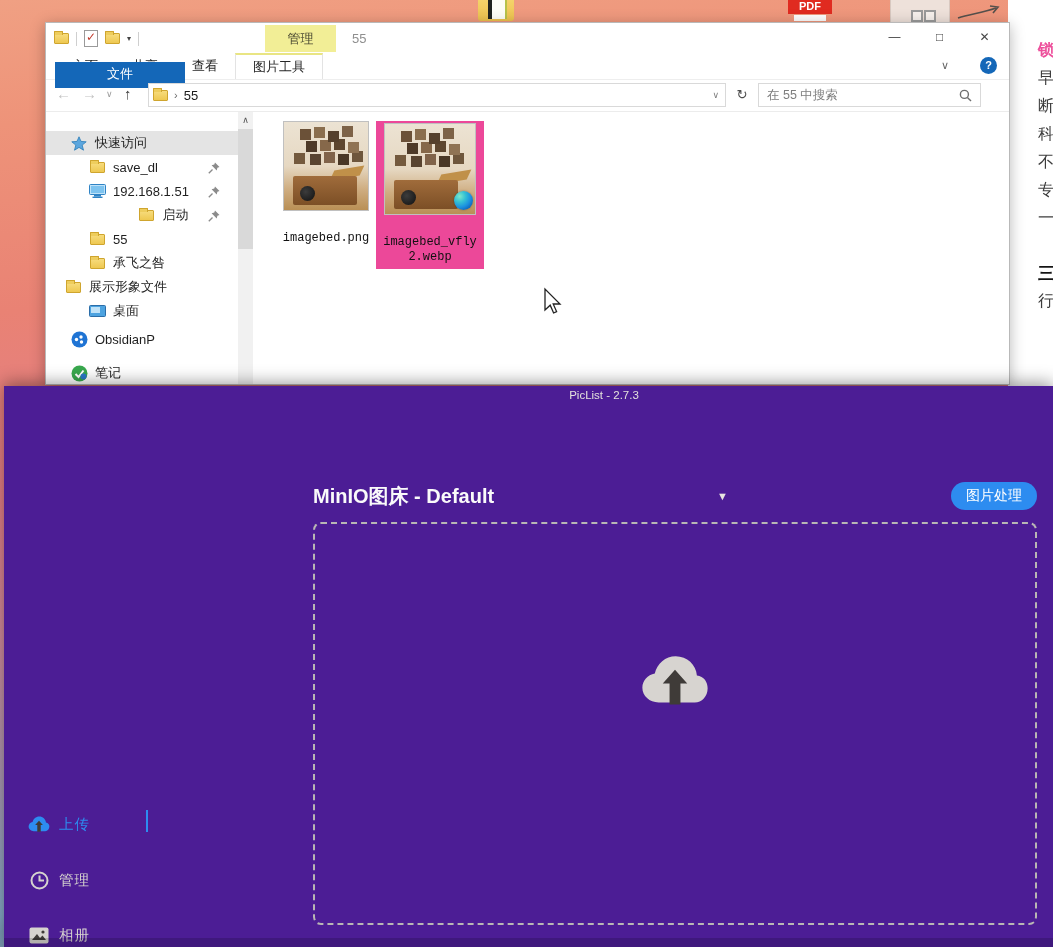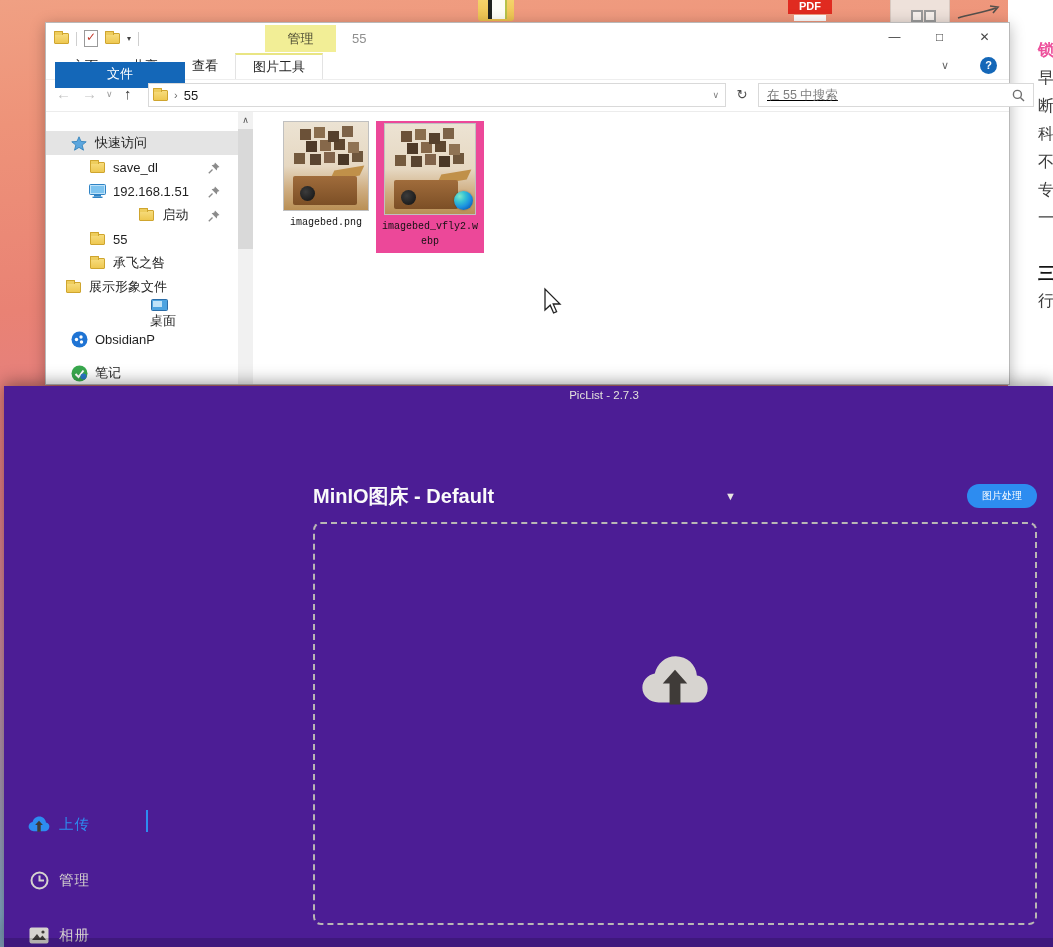--- a/index.html
+++ b/index.html
@@ -54,22 +54,22 @@
   .nav-arrow{position:absolute;top:5px;font-size:15px;}
   .a-back{left:10px;color:#c3c3c3;} .a-fwd{left:36px;color:#c3c3c3;}
   .a-drop{left:60px;top:9px;font-size:9px;color:#9a9a9a;}
   .a-up{left:78px;color:#3f3f3f;}
   .addr{position:absolute;left:102px;top:3px;width:578px;height:24px;border:1px solid #d9d9d9;background:#fff;
     display:flex;align-items:center;box-sizing:border-box;padding:0 4px;}
   .addr .crumb-sep{color:#6a6a6a;font-size:11px;margin:0 6px;}
   .addr .crumb{font-size:13px;color:#1a1a1a;}
   .addr .addr-chevron{margin-left:auto;font-size:9px;color:#7c7c7c;padding-right:2px;}
   .refresh-btn{position:absolute;left:686px;top:3px;width:20px;height:24px;font-size:13px;color:#4f4f4f;text-align:center;line-height:24px;}
-  .searchbox{position:absolute;left:712px;top:3px;width:276px;height:24px;border:1px solid #d9d9d9;background:#fff;
-    box-sizing:border-box;display:flex;align-items:center;padding:0 8px;text-decoration:underline;}
+  .searchbox{position:absolute;left:712px;top:3px;width:223px;height:24px;border:1px solid #d9d9d9;background:#fff;
+    box-sizing:border-box;display:flex;align-items:center;padding:0 8px;}
   .searchbox .ph{font-size:12.5px;color:#7e7e7e;}
   .searchbox .lens{margin-left:auto;}
   
   .e-body{position:absolute;left:0;top:89px;right:0;bottom:0;}
   .tree{position:absolute;left:0;top:0;width:192px;bottom:0;overflow:hidden;}
   .tree-item{position:absolute;height:24px;display:flex;align-items:center;font-size:13px;color:#1f1f1f;width:192px;box-sizing:border-box;}
   .tree-item.selected{background:#e4e4e4;}
   .tree-item .t-ic{display:inline-flex;width:18px;justify-content:center;margin-right:7px;}
   .tree-item .pin{position:absolute;right:18px;top:4px;}
   .e-scroll{position:absolute;left:192px;top:0;width:15px;bottom:0;background:#f1f1f1;}
@@ -82,37 +82,37 @@
     background:linear-gradient(180deg,#ece3d3 0%,#e6d8c2 50%,#cfae82 76%,#b98f55 100%);overflow:hidden;}
   .thumb-art .photos{position:absolute;left:16px;top:7px;width:11px;height:11px;background:#6b5138;
     box-shadow:14px -2px 0 #8a6e4e,28px 2px 0 #55402c,42px -3px 0 #7d6247,6px 12px 0 #4e3a28,20px 11px 0 #86684a,
     34px 10px 0 #5d462f,48px 13px 0 #8f7354,-6px 24px 0 #745a3e,10px 25px 0 #594430,24px 23px 0 #80634a,
     38px 25px 0 #4a3826,52px 22px 0 #6e563c;}
   .thumb-art .box{position:absolute;left:9px;bottom:5px;width:64px;height:29px;background:linear-gradient(180deg,#a06c3b,#7c4f26);border-radius:2px;}
   .thumb-art .flap{position:absolute;right:6px;bottom:32px;width:30px;height:10px;background:#c09049;transform:skew(-25deg,-9deg);}
   .thumb-art .lens{position:absolute;left:16px;bottom:9px;width:15px;height:15px;border-radius:50%;background:radial-gradient(circle at 38% 38%,#3c3c3c,#101010);}
   .edge-badge{position:absolute;right:2px;bottom:4px;width:19px;height:19px;border-radius:50%;
     background:radial-gradient(circle at 30% 28%,#7ee8c9 0%,#35c1d4 30%,#1b90e0 58%,#0b5bb0 85%);box-shadow:0 0 2px rgba(0,0,0,.35);}
-  .file .fname{margin-top:4px;font-size:10px;color:#111;line-height:15px;word-break:break-all;}
+  .file .fname{margin-top:20px;font-size:12px;color:#111;line-height:15px;word-break:break-all;}
   
   .cursor{position:absolute;left:541px;top:287px;z-index:60;}
   
   .piclist{position:absolute;left:4px;top:386px;width:1049px;height:561px;background:#4c1d95;
     box-shadow:0 -3px 16px rgba(0,0,0,.4);z-index:40;}
   .piclist:after{content:"";position:absolute;left:0;right:0;bottom:0;height:9px;background:rgba(0,0,0,.16);}
   .pl-title{position:absolute;top:3px;left:0;width:1200px;text-align:center;font-size:11.5px;color:#e4e1dd;}
   .pl-nav-item{position:absolute;left:0;width:180px;height:28px;display:flex;align-items:center;}
   .pl-nav-item .n-ic{position:absolute;left:24px;width:22px;display:inline-flex;justify-content:center;color:#d6d3cf;}
   .pl-nav-item .n-label{position:absolute;left:55px;font-size:14.5px;color:#d6d3cf;letter-spacing:1px;}
   .pl-nav-item.active .n-label{color:#2d8cf0;}
   .pl-caret{position:absolute;left:142px;top:424px;width:2px;height:22px;background:#2d8cf0;}
   .pl-header{position:absolute;left:309px;top:94px;width:724px;height:32px;display:flex;align-items:center;justify-content:space-between;gap:12px;}
   .pl-select{font-size:20px;font-weight:bold;color:#fafafa;}
   .pl-select-caret{font-size:11px;color:#e8e5e1;}
-  .pl-process{background:#2d8cf0;color:#fff;font-size:10px;border:none;border-radius:999px;padding:5px 15px;}
+  .pl-process{background:#2d8cf0;color:#fff;font-size:14px;border:none;border-radius:999px;padding:5px 15px;}
   .dropzone{position:absolute;left:309px;top:136px;width:724px;height:403px;border:2px dashed #b9b7b4;border-radius:8px;box-sizing:border-box;}
   .dz-cloud{position:absolute;left:50%;top:130px;transform:translateX(-50%);}
   .dz-text{position:absolute;left:0;width:100%;top:324px;text-align:center;font-size:15px;color:#dcd8d3;}
   .dz-text a{color:#2d8cf0;text-decoration:none;}
   svg{display:block;}
   .inline-svg svg{display:inline-block;vertical-align:middle;}
 </style>
 </head>
 <body>
 
@@ -256,21 +256,21 @@
             <span class="ic-folder"></span>
           </span>
           <span>承飞之咎</span>
         </div>
         <div class="tree-item" style="top: 163px; padding-left: 18px;">
           <span class="t-ic inline-svg">
             <span class="ic-folder"></span>
           </span>
           <span>展示形象文件</span>
         </div>
-        <div class="tree-item" style="top: 187px; padding-left: 42px; flex-direction: column;">
+        <div class="tree-item" style="top: 187px; padding-left: 42px;">
           <span class="t-ic inline-svg">
             <svg width="17" height="13" viewBox="0 0 17 13">
               <rect x="0.5" y="0.5" width="16" height="11" rx="1" fill="#4da3e0" stroke="#2b6da8"></rect>
               <rect x="2" y="2" width="9" height="6" fill="#bfe2f8"></rect>
             </svg>
           </span>
           <span>桌面</span>
         </div>
         <div class="tree-item" style="top: 215px; padding-left: 24px;">
           <span class="t-ic inline-svg">

